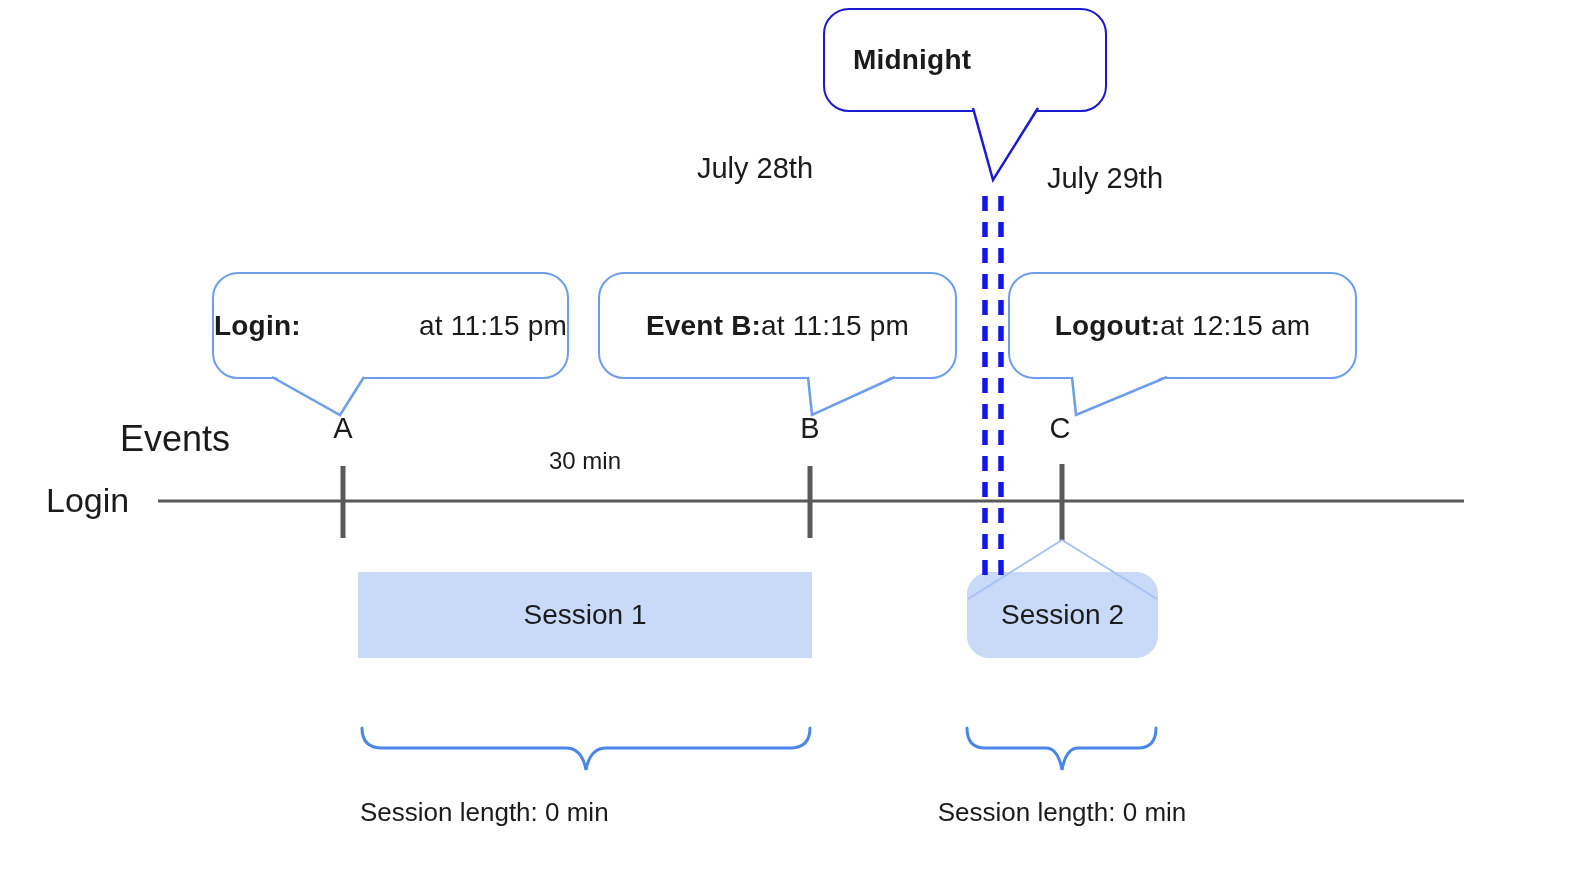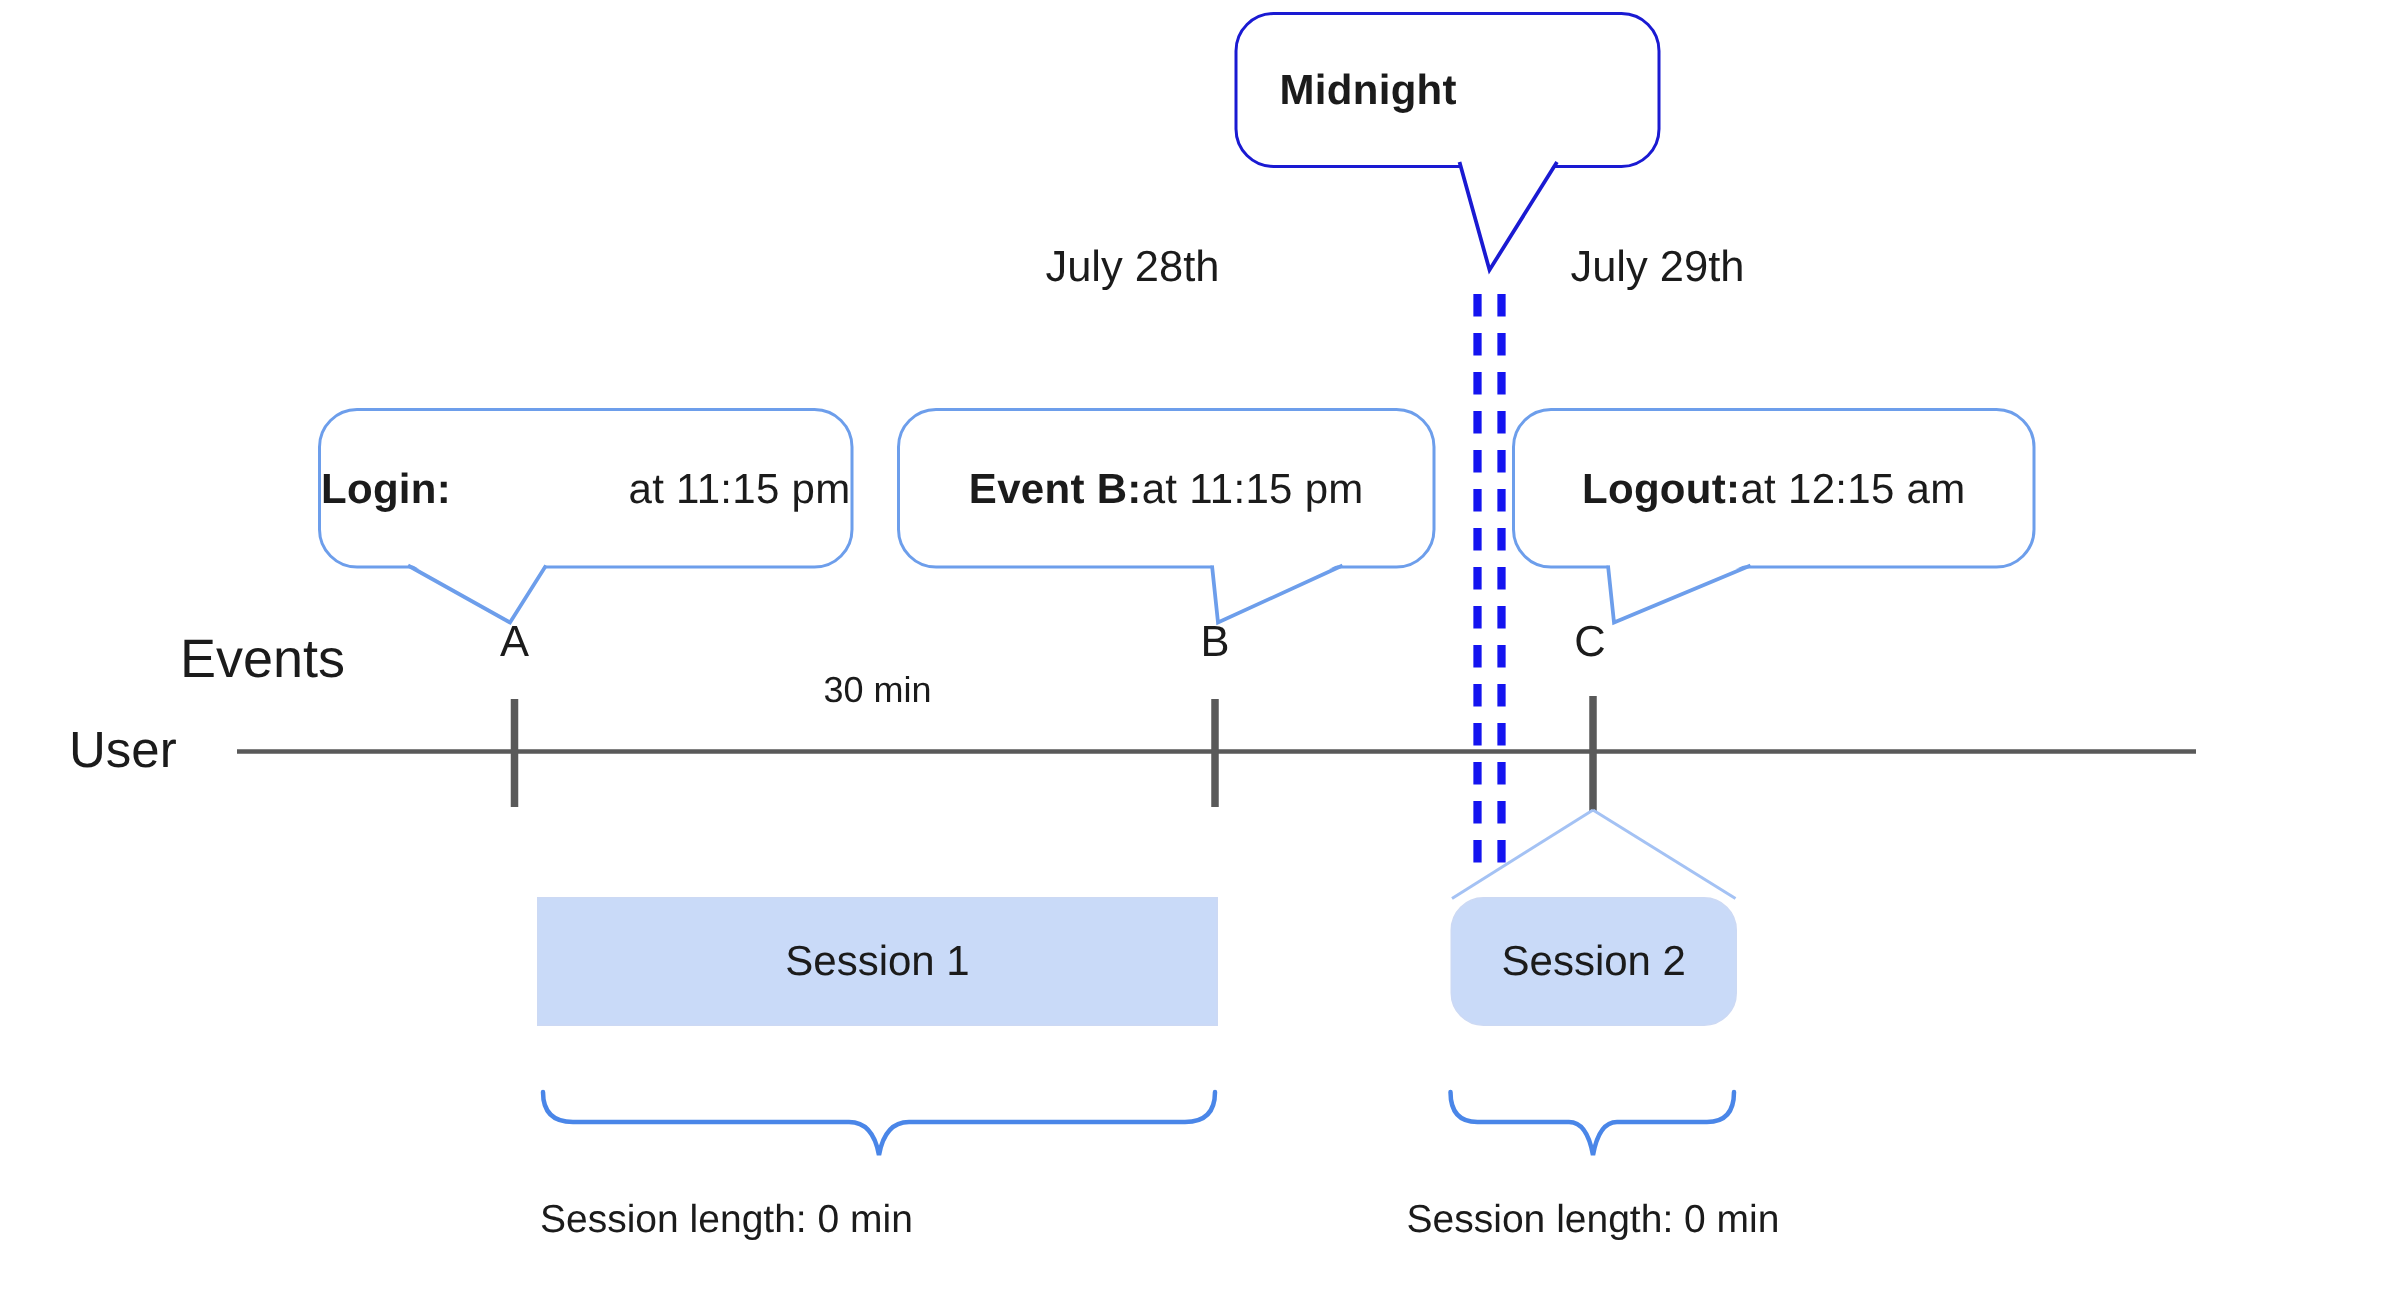--- a/index.html
+++ b/index.html
@@ -18,33 +18,33 @@
   .bubble .b{font-weight:bold;}
   .bubble.midnight{border-color:#1a1ad2;font-weight:bold;justify-content:flex-start;padding-left:28px;}
 
   .bubble.login {left:212px;top:272px;width:353px;height:103px;justify-content:space-between;}
   .bubble.eventb{left:598px;top:272px;width:355px;height:103px;text-align:right;}
   .bubble.logout{left:1008px;top:272px;width:345px;height:103px;}
   .bubble.midnight{left:823px;top:8px;width:252px;height:100px;}
 
   
   .lbl{position:absolute;z-index:4;white-space:nowrap;}
-  .date-left {left:680px;top:162px;width:150px;text-align:center;font-size:29px;}
+  .date-left {left:680px;top:152px;width:150px;text-align:center;font-size:29px;}
   .date-right{left:1030px;top:162px;width:150px;text-align:center;font-size:29px;}
   .events-lbl{left:120px;top:418px;width:110px;text-align:center;font-size:36px;}
   .user-lbl  {left:46px;top:481px;width:110px;text-align:left;font-size:34px;}
   .interval  {left:530px;top:447px;width:110px;text-align:center;font-size:24px;}
   .marker{width:60px;text-align:center;font-size:29px;top:412px;}
   .marker.a{left:313px;}
   .marker.b{left:780px;}
   .marker.c{left:1030px;}
 
   
   .session{
-    position:absolute;top:598px;height:86px;background:#c9daf8;border:1px solid #ccd9f4;
+    position:absolute;top:572px;height:86px;background:#c9daf8;border:1px solid #ccd9f4;
     display:flex;align-items:center;justify-content:center;font-size:28px;z-index:2;box-sizing:border-box;
   }
   .session.s1{left:358px;width:454px;}
   .session.s2{left:967px;width:191px;border-radius:22px;}
 
   .length-lbl{top:797px;font-size:26px;}
   .length-lbl.l1{left:360px;width:310px;text-align:left;}
   .length-lbl.l2{left:912px;width:300px;text-align:center;}
 </style>
 </head>
@@ -97,21 +97,21 @@
   <div class="bubble eventb">
     <span class="b">Event B:</span>
       <span> at 11:15 pm</span>
   </div>
   <div class="bubble logout">
     <span class="b">Logout:</span>
       <span> at 12:15 am</span>
   </div>
 
   <div class="lbl events-lbl">Events</div>
-  <div class="lbl user-lbl">User</div>
+  <div class="lbl user-lbl">Login</div>
   <div class="lbl interval">30 min</div>
 
   <div class="lbl marker a">A</div>
   <div class="lbl marker b">B</div>
   <div class="lbl marker c">C</div>
 
   <div class="session s1">
     <span>Session 1</span>
   </div>
   <div class="session s2">

